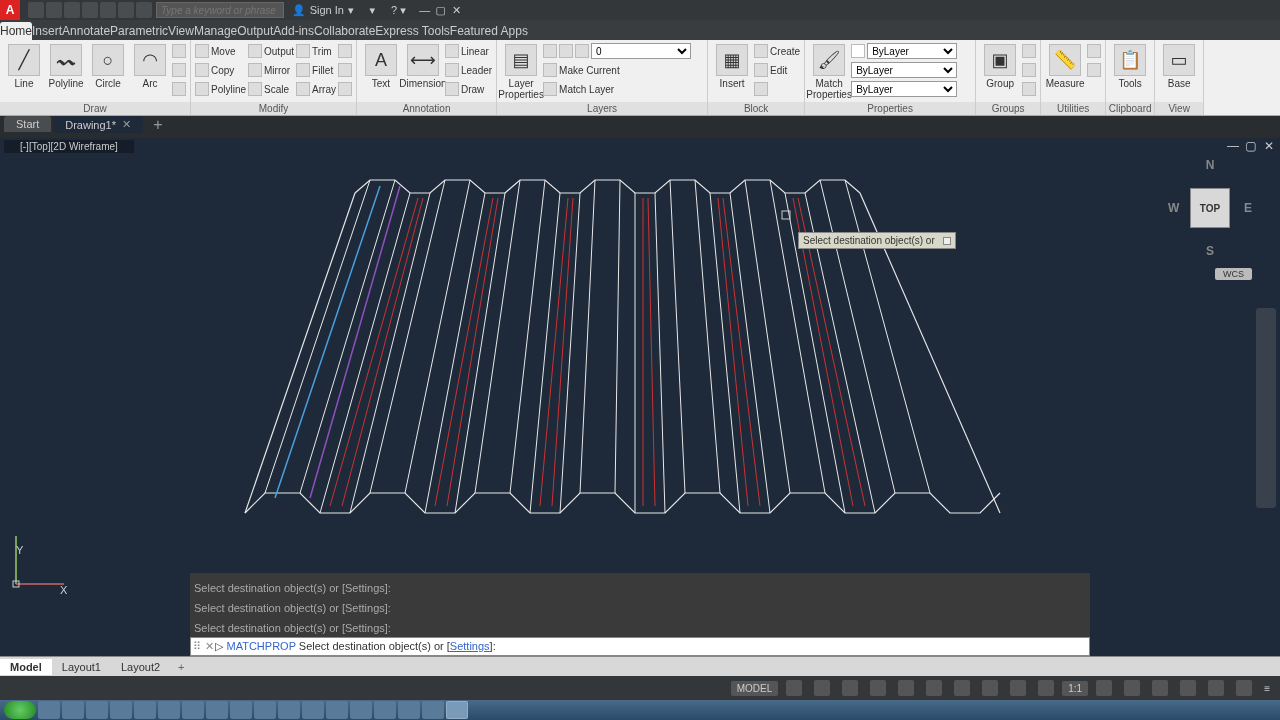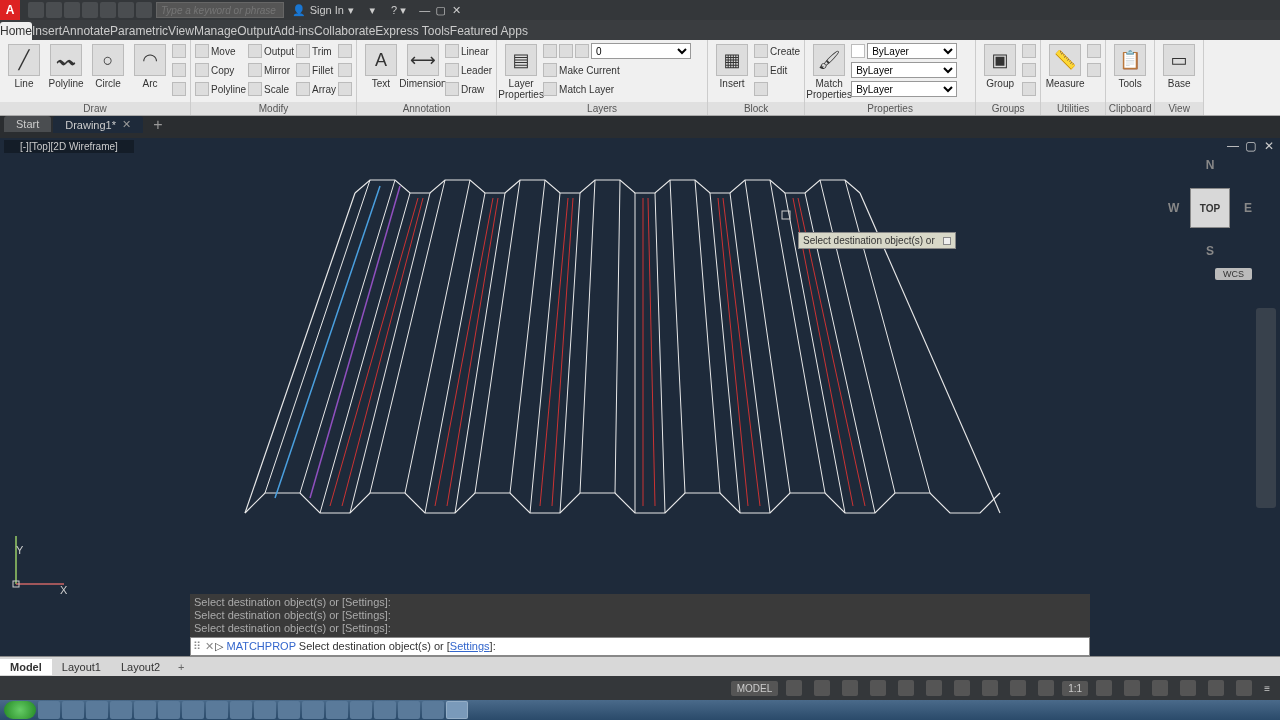--- a/index.html
+++ b/index.html
@@ -58,21 +58,21 @@
 .ucs svg { position: absolute; bottom: 0; left: 0; }
 
 .tooltip { position: absolute; background: #d8d8c8; border: 1px solid #888; font-size: 10px; color: #333; padding: 2px 4px; display: flex; align-items: center; gap: 4px; }
 .tooltip .cursor-box { width: 8px; height: 8px; border: 1px solid #888; background: #eee; margin-left: 4px; }
 
 svg.drawing { position: absolute; top: 0; left: 0; }
 
 
 .cmdwin { position: absolute; bottom: 44px; left: 190px; right: 190px; background: #3a3a3a; font-family: Consolas, monospace; font-size: 11px; }
 .cmdwin .history { background: #3a3a3a; color: #aaa; padding: 2px 4px; line-height: 13px; }
-.cmdwin .history div { white-space: pre; }
+.cmdwin .history div { white-space: pre; margin-top: 7px; }
 .cmdwin .input-line { background: #fff; color: #333; padding: 2px 24px; position: relative; border: 1px solid #888; }
 .cmdwin .input-line .handle { position: absolute; left: 2px; top: 2px; color: #888; cursor: pointer; }
 .cmdwin .input-line .handle2 { position: absolute; left: 14px; top: 2px; color: #888; cursor: pointer; }
 .cmdwin .cmd-name { color: #3366cc; font-weight: normal; }
 .cmdwin .link { color: #3366cc; text-decoration: underline; cursor: pointer; }
 
 
 .layouttabs { position: absolute; bottom: 24px; left: 0; height: 20px; background: #d8d8d8; display: flex; align-items: center; font-size: 11px; width: 100%; border-top: 1px solid #888; }
 .layouttabs .lt { padding: 2px 10px; cursor: pointer; color: #333; }
 .layouttabs .lt.active { background: #fff; font-weight: bold; }

